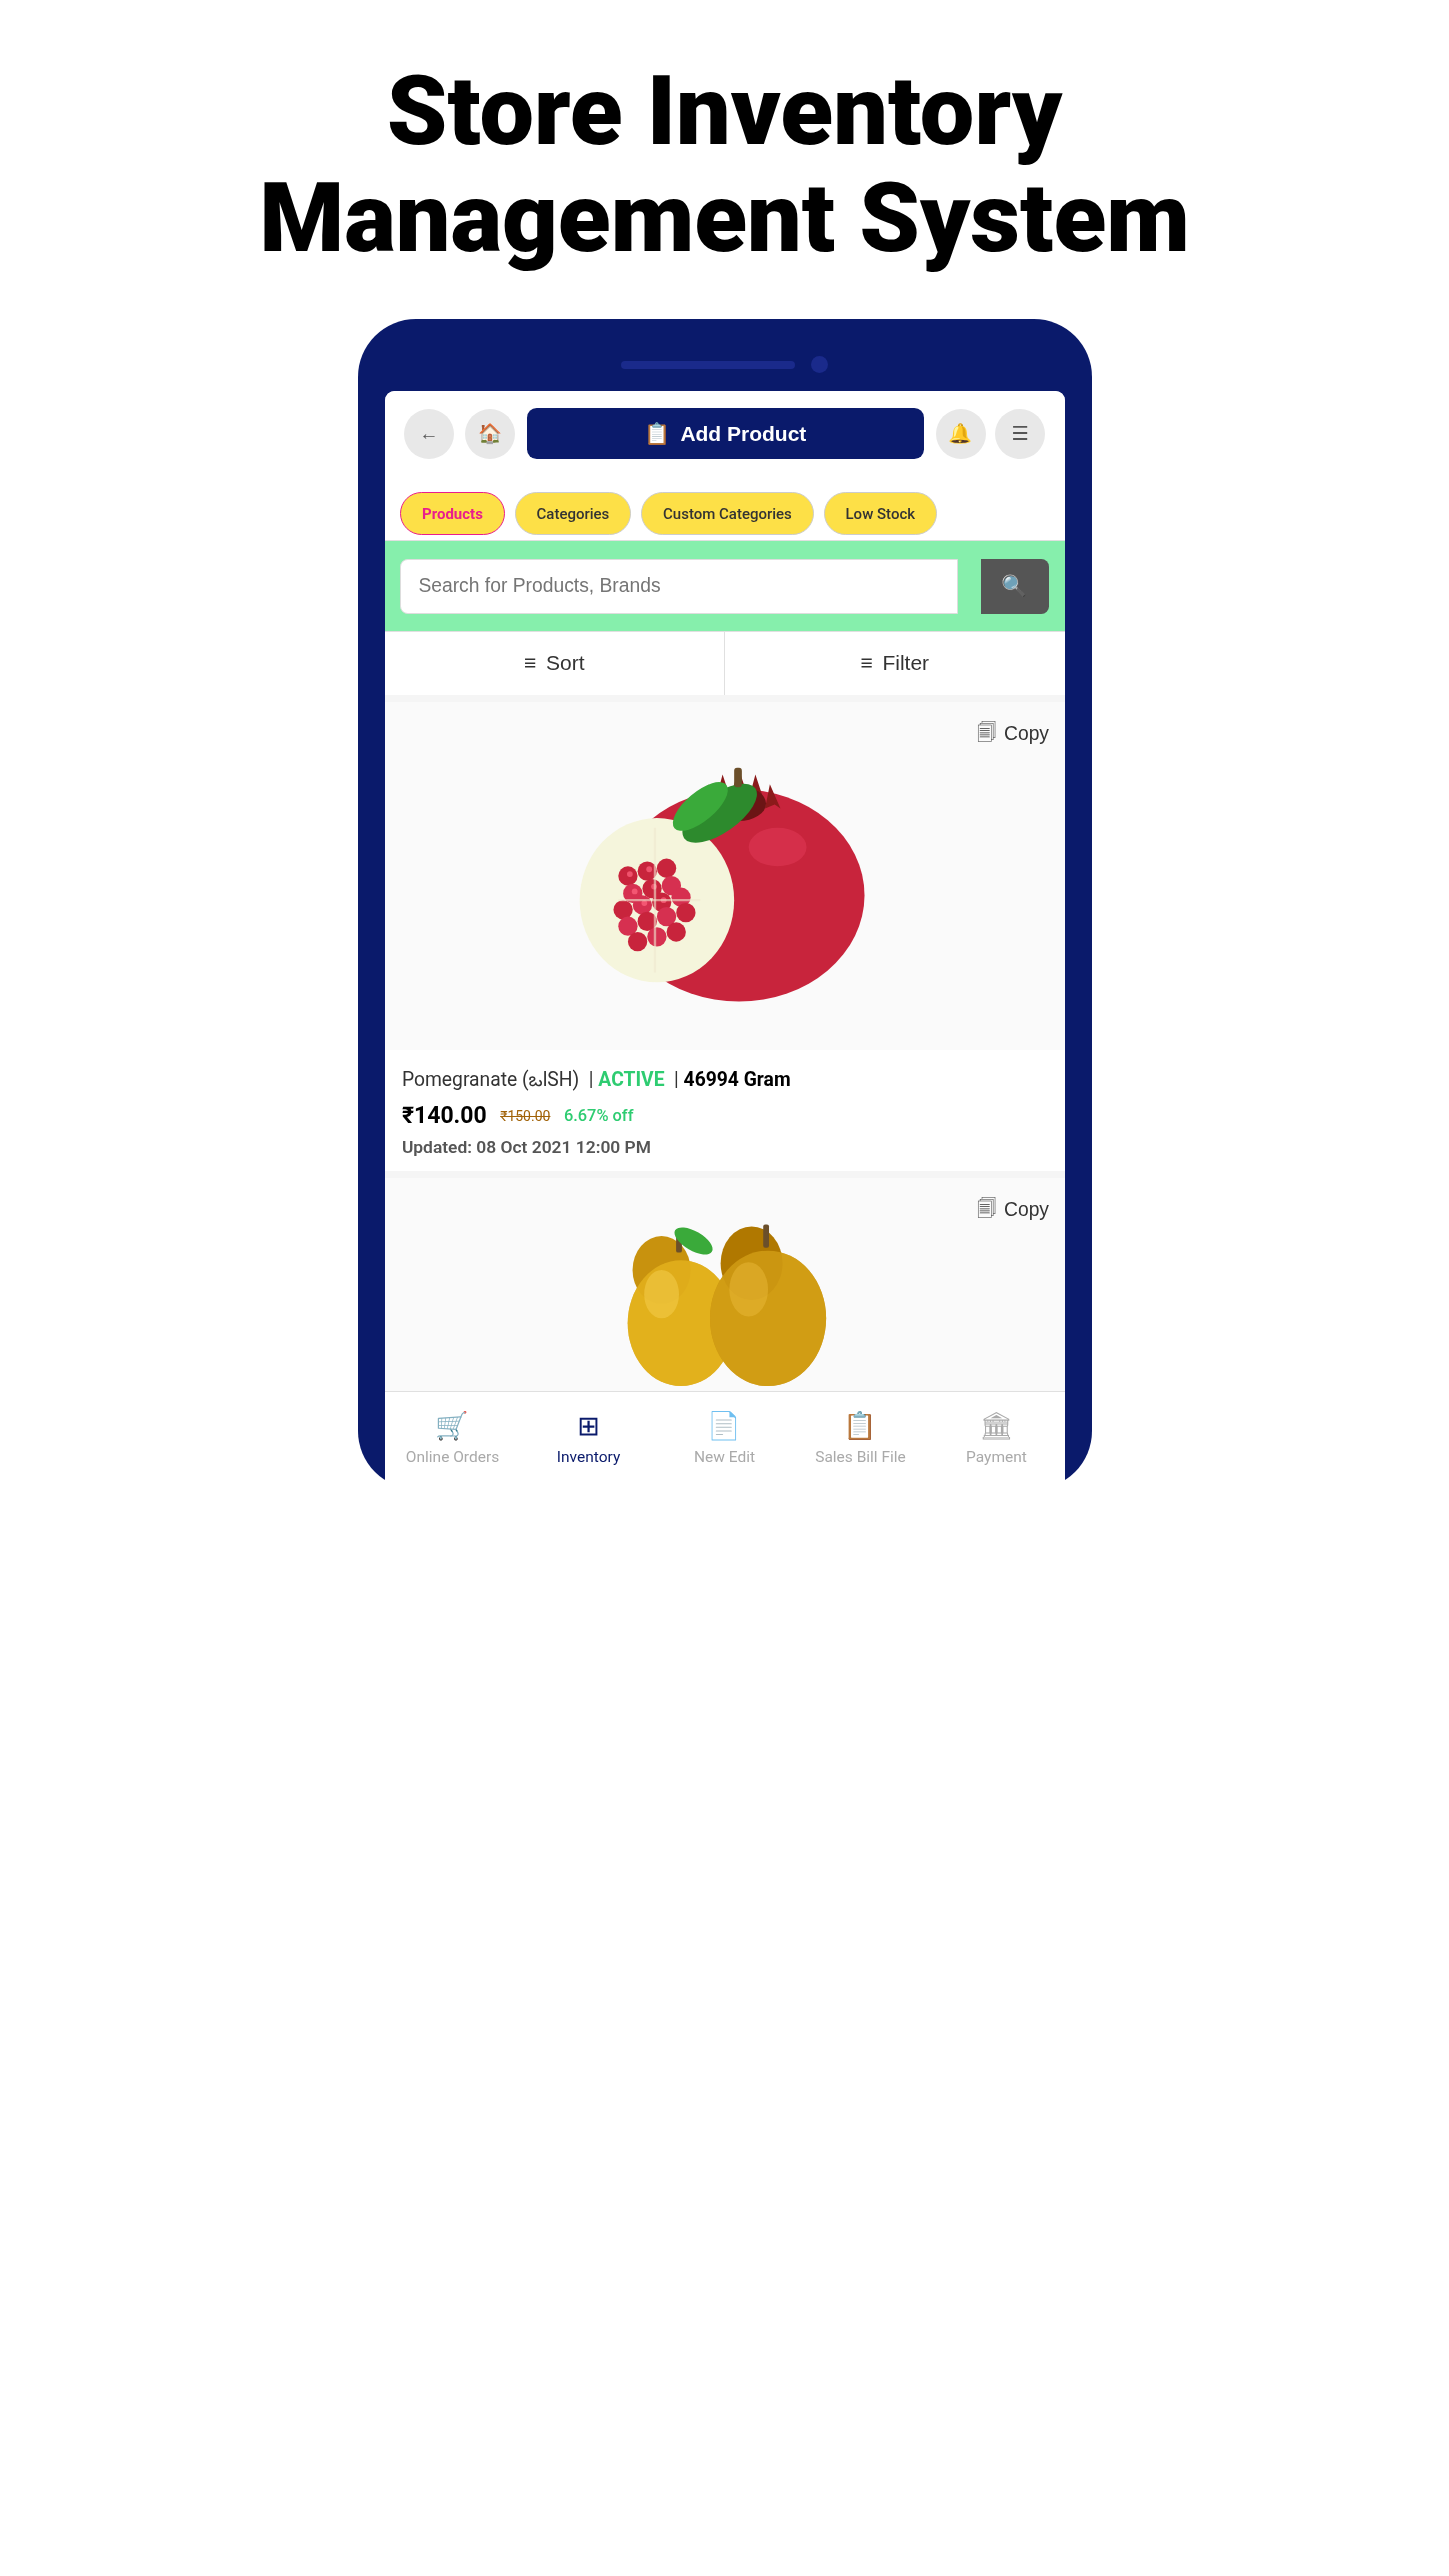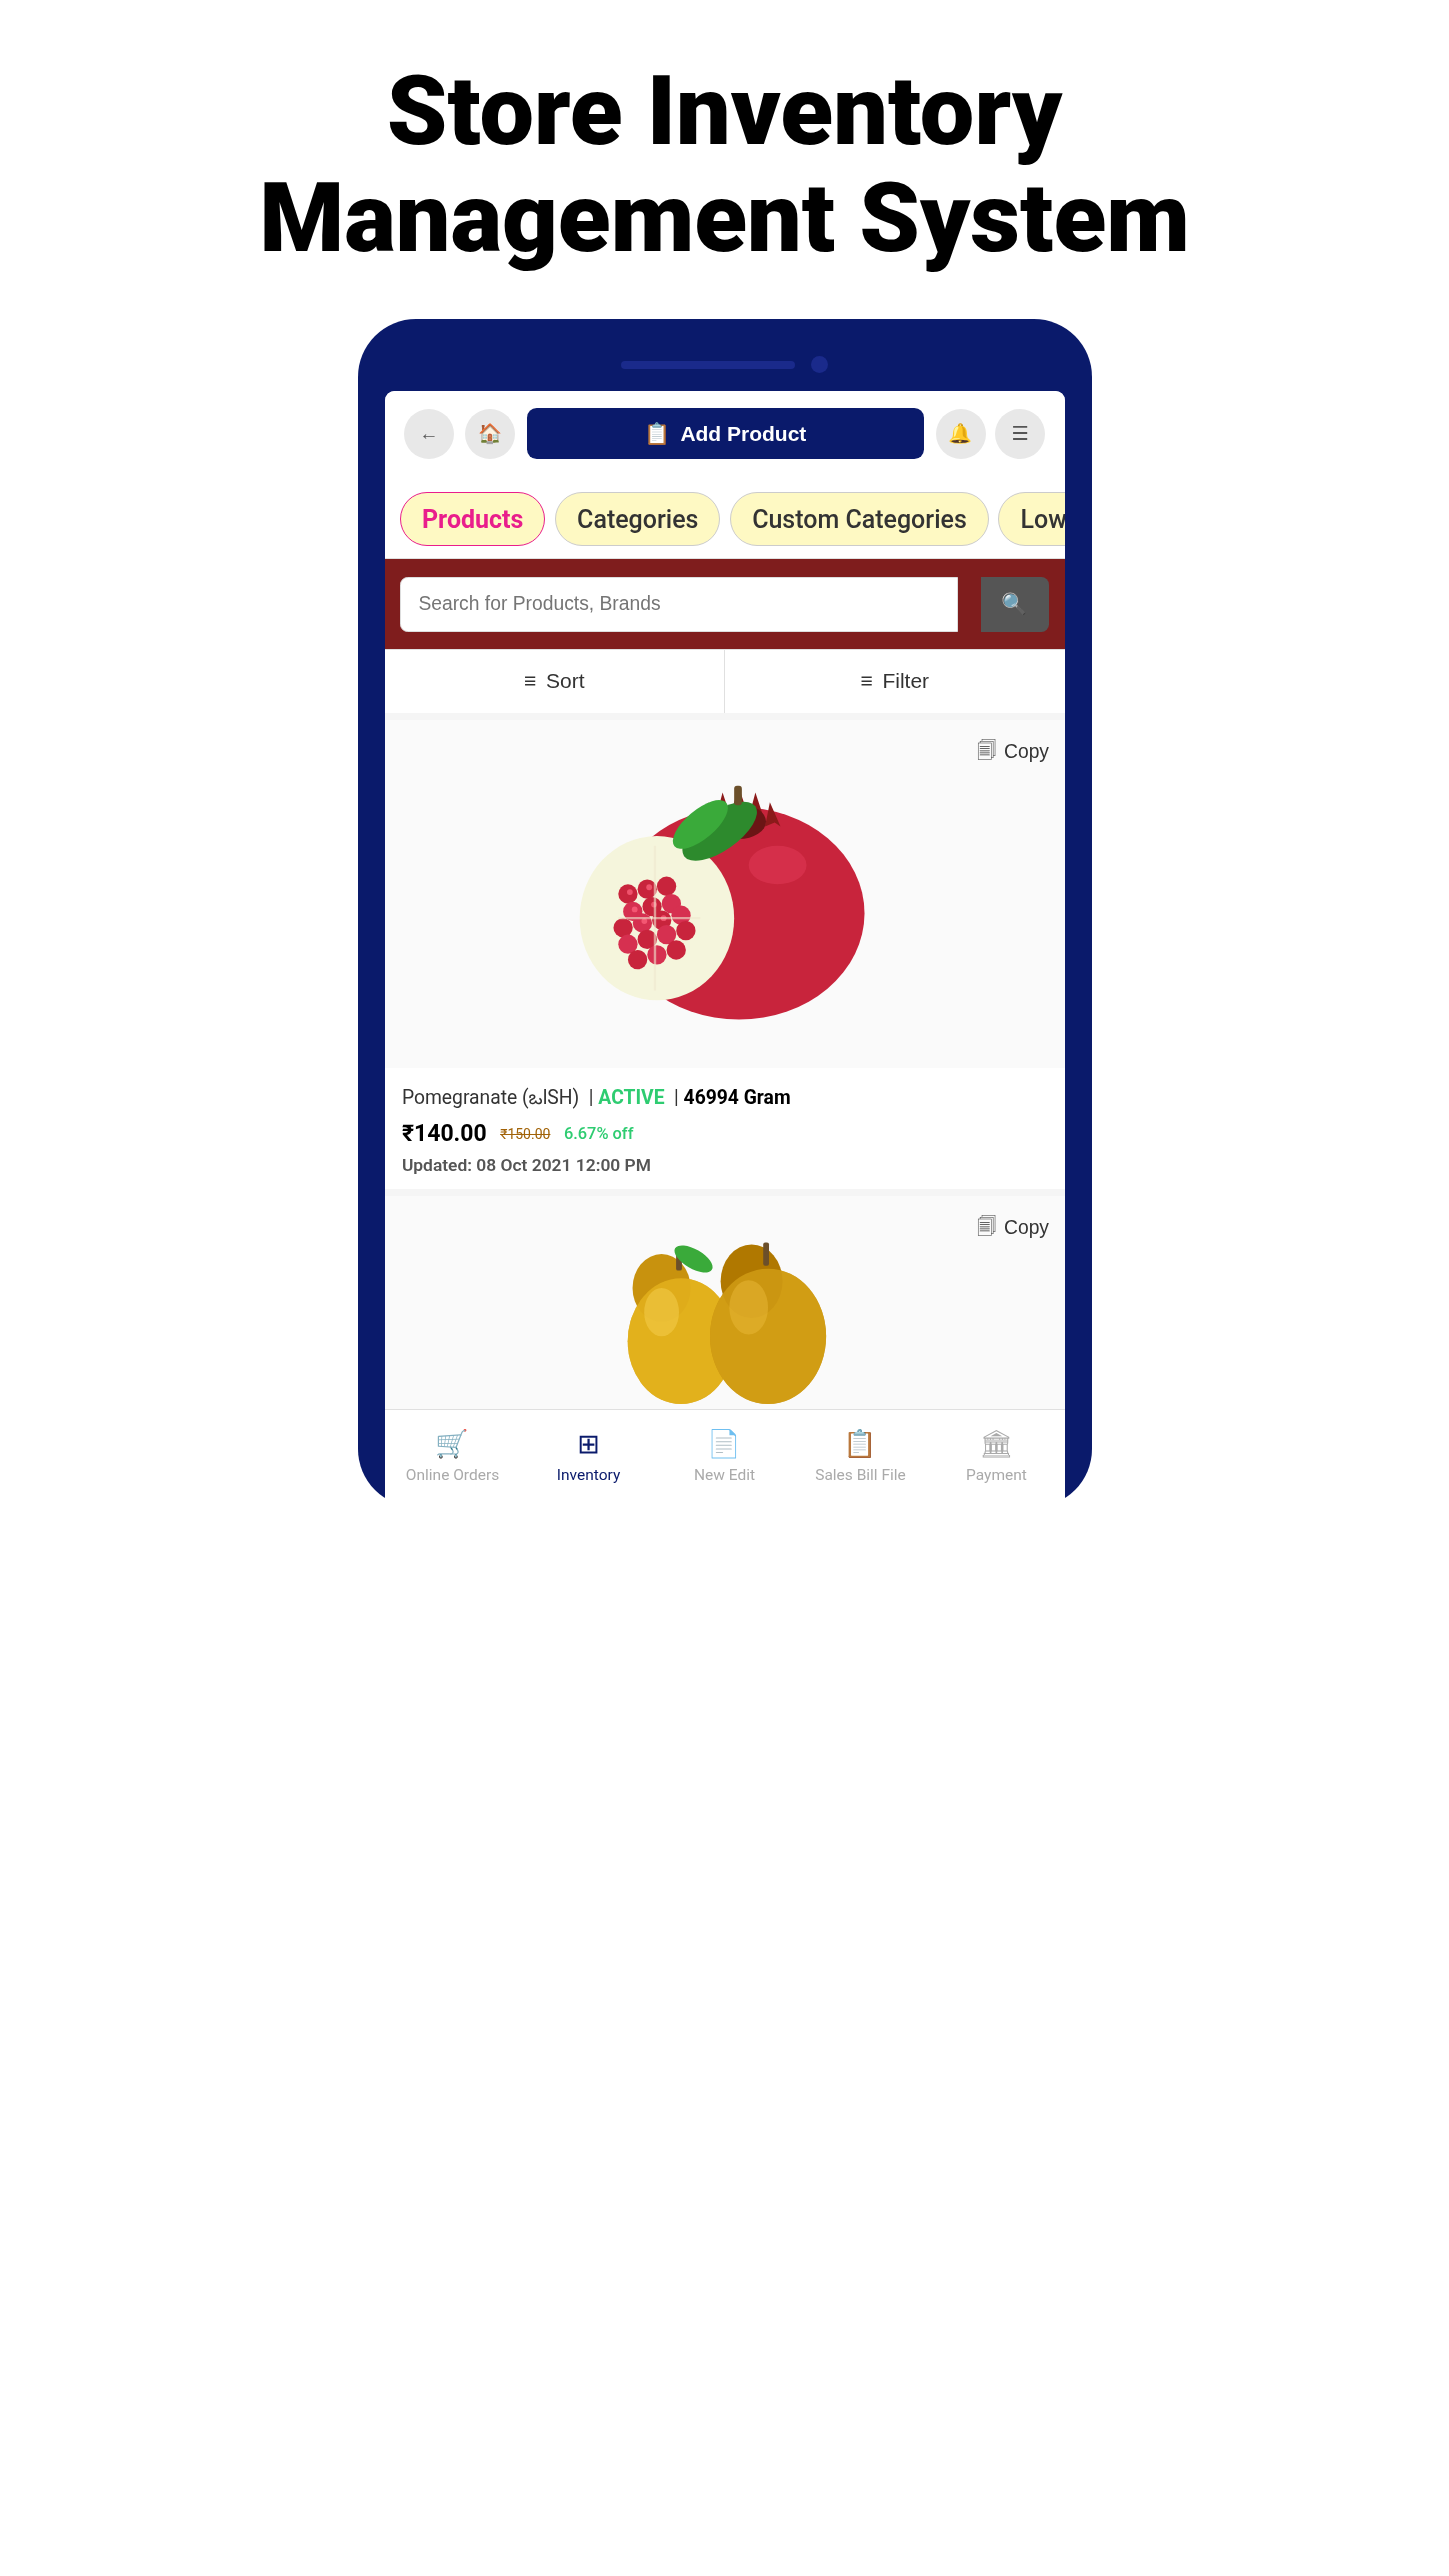--- a/index.html
+++ b/index.html
@@ -116,37 +116,37 @@
       display: flex;
       padding: 15.5px 15.5px 0;
       gap: 9.7px;
       overflow-x: auto;
       border-bottom: 1px solid #e0e0e0;
     }
     .tab-item {
       padding: 11.6px 21px;
       border-radius: 29px;
       border: 1px solid #ccc;
-      font-size: 25px;
+      font-size: 15px;
       font-weight: 500;
       cursor: pointer;
       white-space: nowrap;
-      margin-bottom: 12px;
-      background: #fef9c3;
+      margin-bottom: 5px;
+      background: #fde047;
       color: #333;
     }
     .tab-item.active {
       border: 1.9px solid #e91e8c;
       color: #e91e8c;
       font-weight: 700;
     }
 
     
     .search-section {
-      background: #7f1d1d;
+      background: #86efac;
       padding: 17.4px 15.5px;
       display: flex;
       gap: 23px;
     }
     .search-input {
       flex: 1;
       border: 1px solid #ddd;
       border-radius: 7.7px 0 0 7.7px;
       padding: 15.5px 17.4px;
       font-size: 19.3px;

